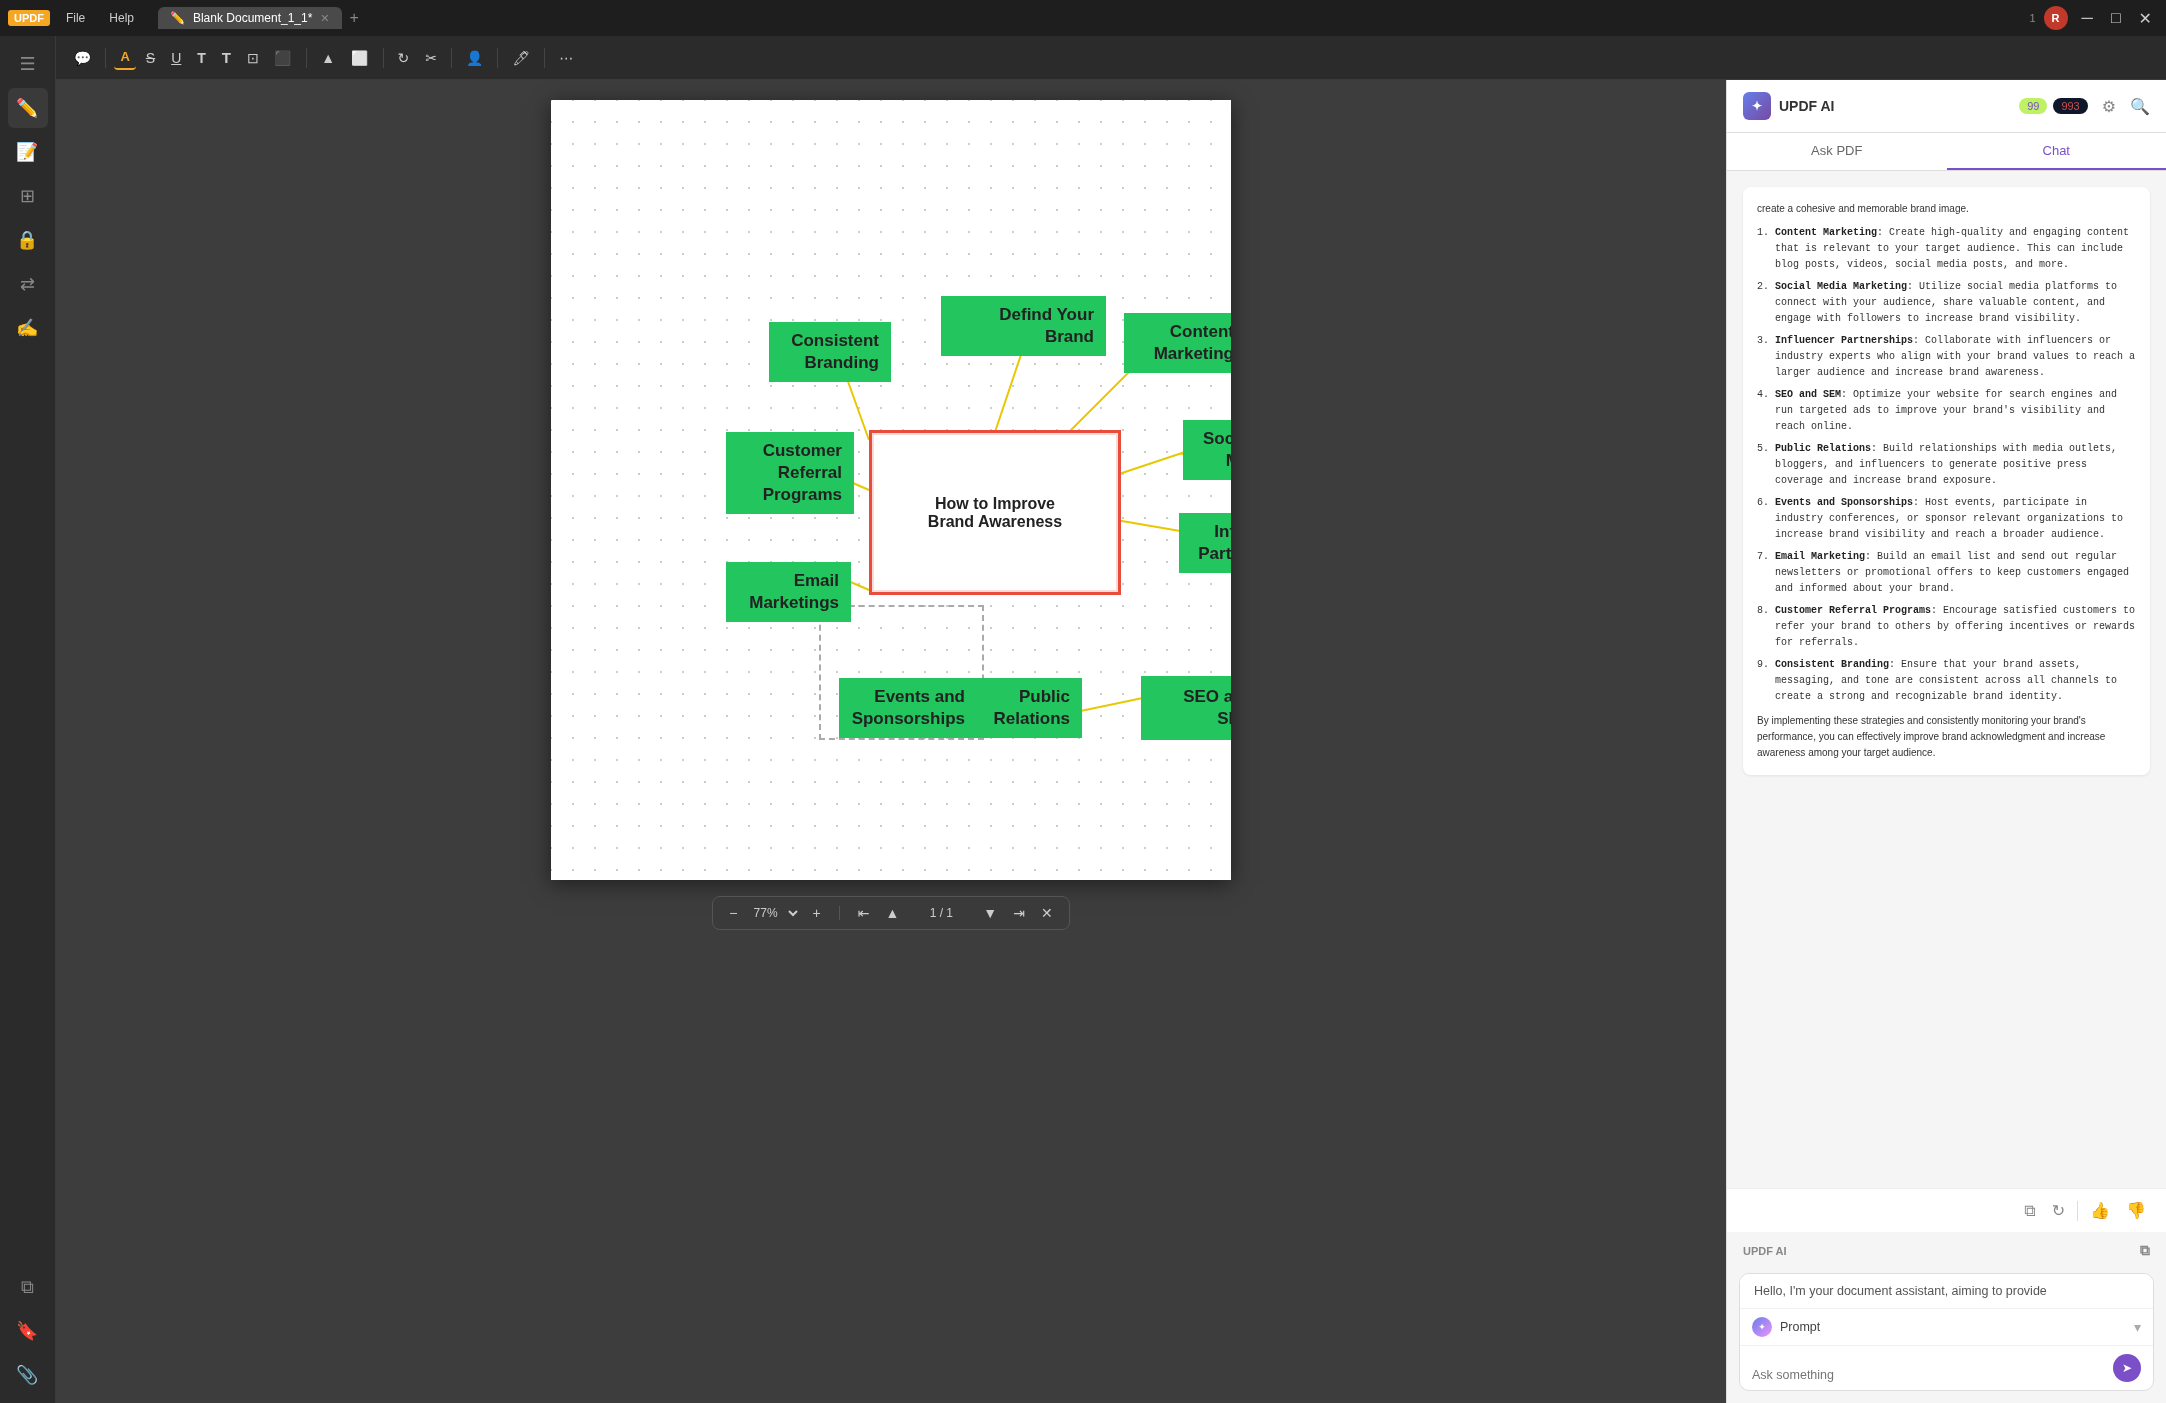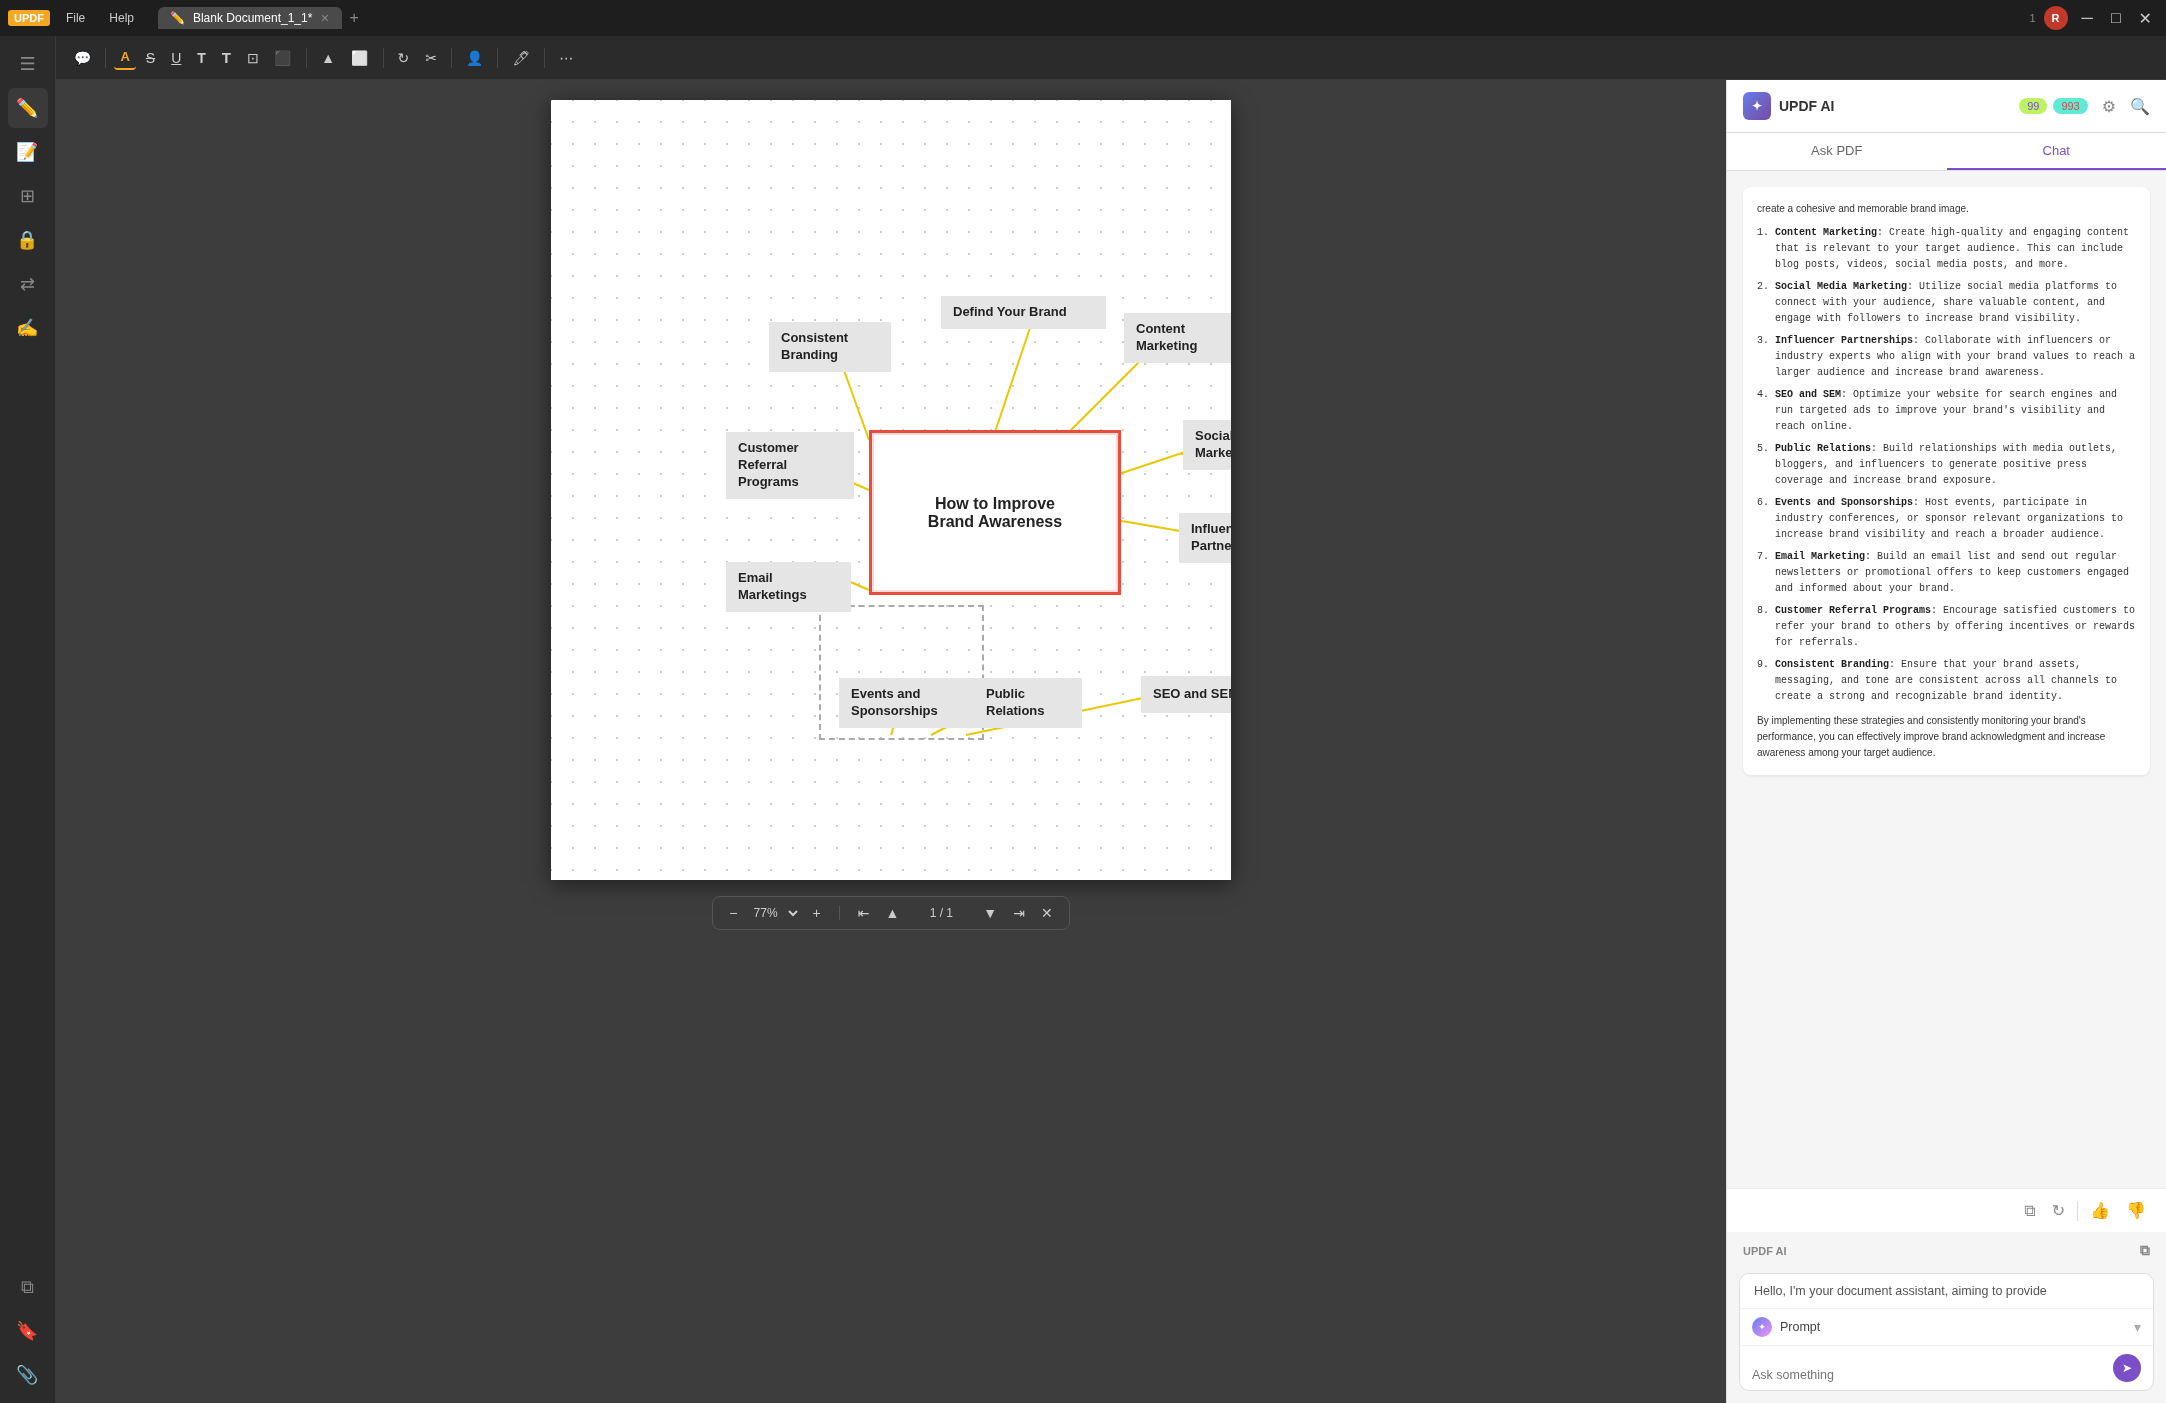--- a/index.html
+++ b/index.html
@@ -160,27 +160,27 @@
 
     
     .mind-map-container {
       position: relative;
       width: 100%;
       height: 780px;
     }
 
     .sticky-note {
       position: absolute;
-      background: #e5e5e5;
+      background: #22c55e;
       border: none;
       padding: 8px 12px;
-      font-size: 13px;
+      font-size: 17px;
       font-weight: bold;
       color: #222;
-      text-align: left;
+      text-align: right;
       line-height: 1.3;
       z-index: 10;
     }
 
     .center-box {
       position: absolute;
       border: 3px solid #e74c3c;
       background: white;
       display: flex;
       align-items: center;
@@ -271,21 +271,21 @@
     }
     .ai-title { font-size: 14px; font-weight: 600; color: #333; }
     .ai-badges { margin-left: auto; display: flex; gap: 6px; }
     .badge {
       padding: 2px 8px;
       border-radius: 12px;
       font-size: 11px;
       font-weight: 500;
     }
     .badge-purple { background: #bef264; color: #7b4fc8; }
-    .badge-red { background: #5eead4; color: #c84f4f; }
+    .badge-red { background: #0f172a; color: #c84f4f; }
     .ai-icon-btn { color: #888; cursor: pointer; font-size: 16px; margin-left: 6px; }
 
     #ai-tabs {
       display: flex;
       background: white;
       border-bottom: 1px solid #ddd;
     }
     .ai-tab {
       flex: 1;
       text-align: center;

